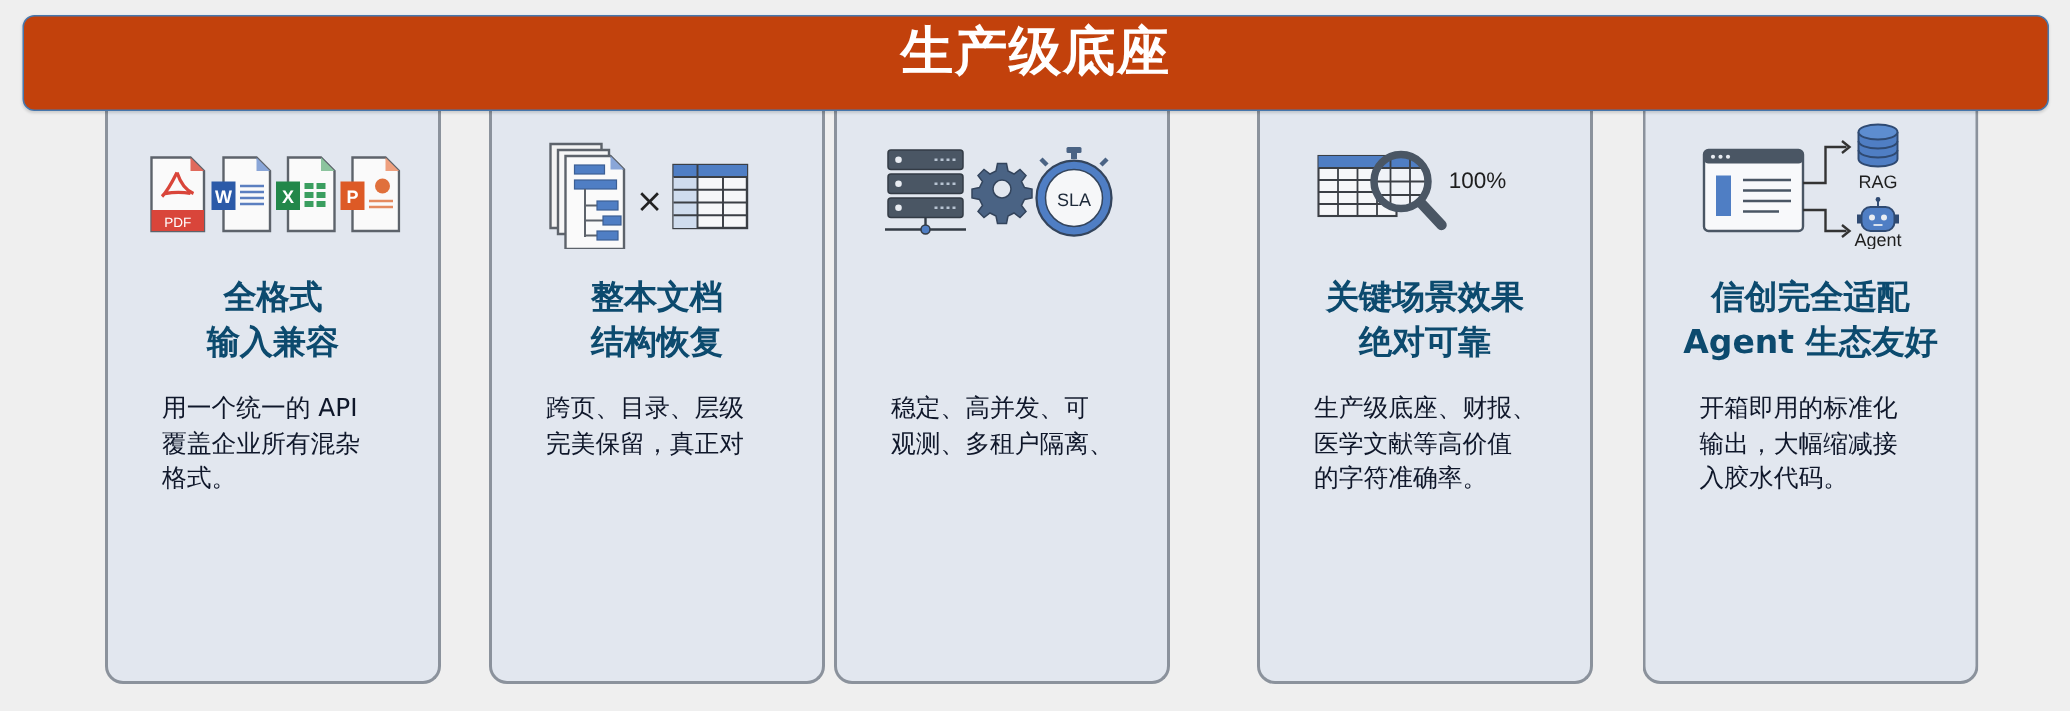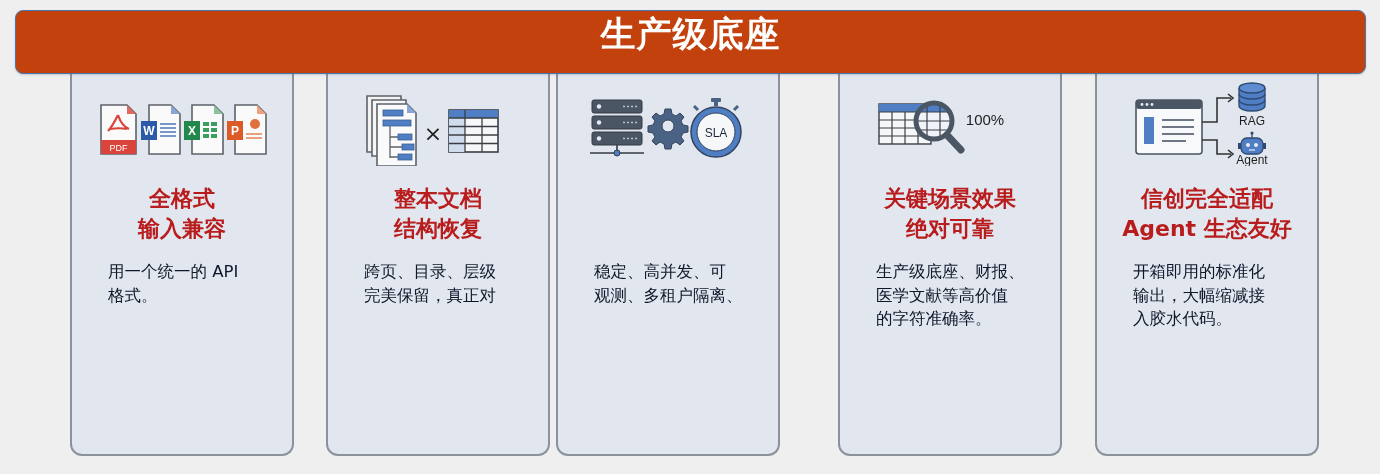--- a/index.html
+++ b/index.html
@@ -30,21 +30,21 @@
     border-radius: 0 0 12px 12px;
     box-sizing: border-box;
     z-index: 1;
   }
   .card-icon {
     position: absolute; left: 0; right: 0; top: 30px; height: 80px;
     display: flex; align-items: center; justify-content: center;
   }
   .card-title {
     position: absolute; left: 0; right: 0; top: 124px;
-    text-align: center; font-size: 22px; font-weight: bold; color: #b91c1c;
+    text-align: center; font-size: 22px; font-weight: bold; color: #0c4a6e;
     line-height: 30px;
   }
   .card-title div { white-space: nowrap; }
   .card-desc {
     position: absolute; left: 36px; right: 18px; top: 200px;
     font-size: 16.5px; color: #0f172a; line-height: 23.5px;
   }
   .card-desc div { white-space: nowrap; }
 </style>
 </head>
@@ -106,20 +106,21 @@
           </g>
       </g>
     </svg>
   </div>
   <div class="card-title">
     <div>全格式</div>
     <div>输入兼容</div>
   </div>
   <div class="card-desc">
     <div>用一个统一的 API</div>
+    <div>覆盖企业所有混杂</div>
     <div>格式。</div>
   </div>
 </div>
 
 <div class="card" style="left:326px;">
   <div class="card-icon">
     <svg width="150" height="72" viewBox="0 0 150 72">
       <path d="M4 2 h34 v56 h-34 z" fill="#f3f3f3" stroke="#5d636b" stroke-width="1.6"></path>
       <path d="M9 6 h34 v56 h-34 z" fill="#f6f6f6" stroke="#5d636b" stroke-width="1.6"></path>
       <path d="M14 10 h30 l9 9 v53 h-39 z" fill="#fafafa" stroke="#5d636b" stroke-width="1.6"></path>

